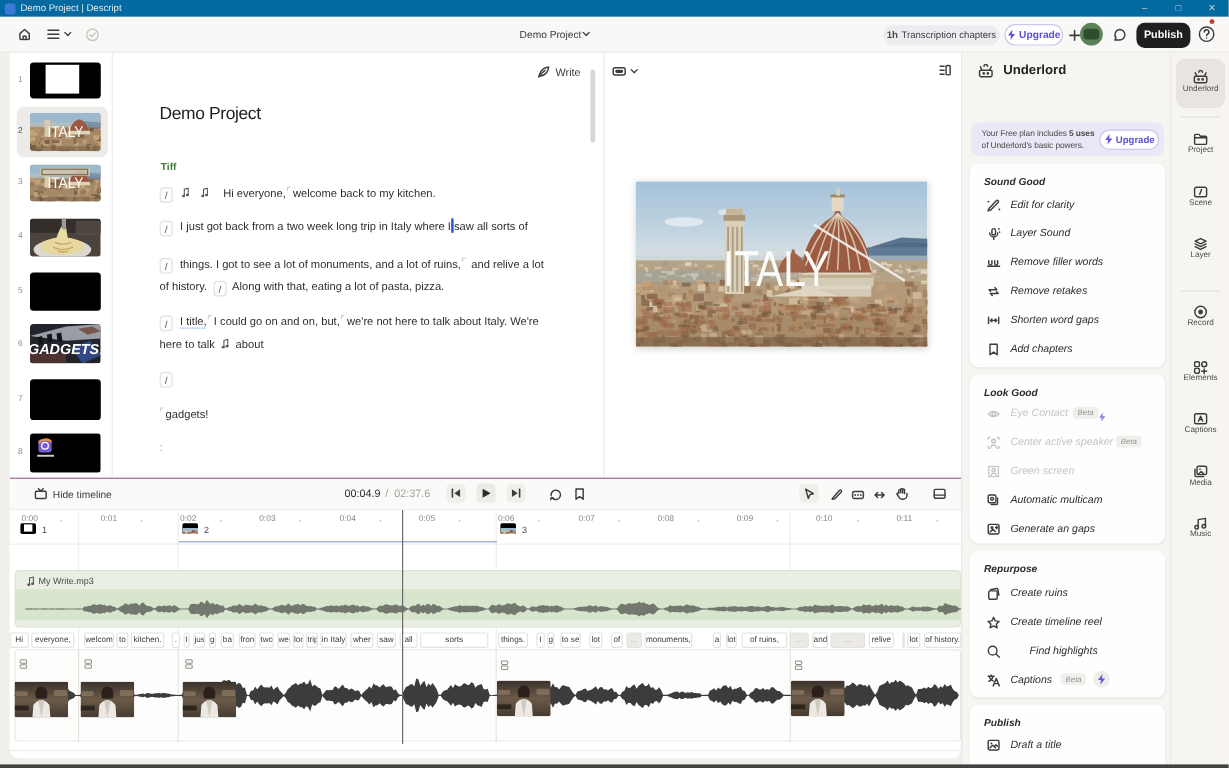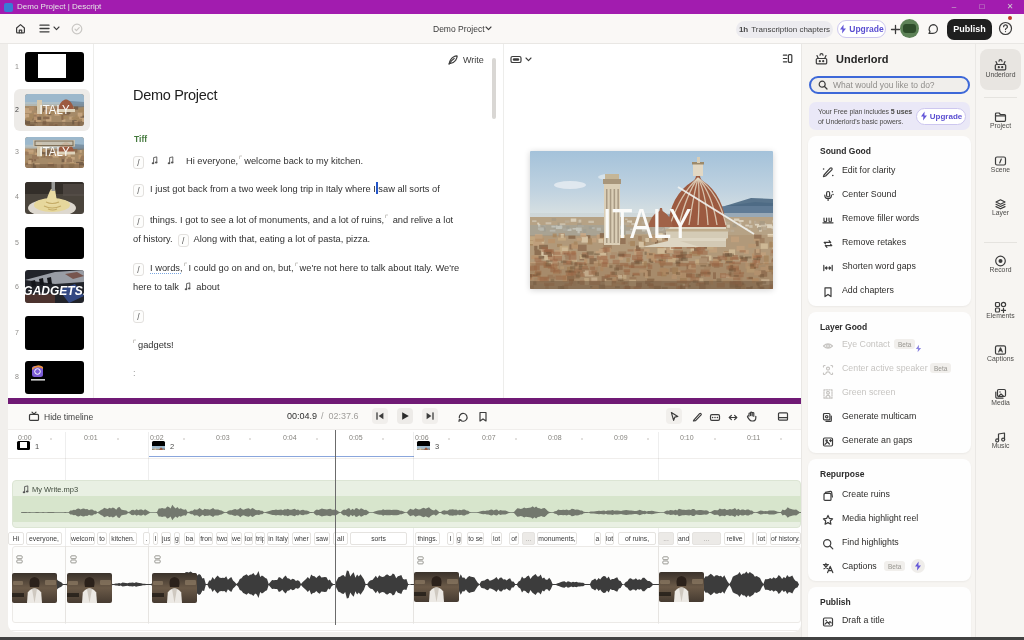--- a/index.html
+++ b/index.html
@@ -1,18 +1,18 @@
 <!DOCTYPE html>
 <html><head><meta charset="utf-8"><style>
 * { margin:0; padding:0; box-sizing:border-box; }
 html,body { width:1024px; height:640px; overflow:hidden; font-family:"Liberation Sans", sans-serif; }
 #app { position:relative; width:1024px; height:640px; background:#f1efec; }
 
 
-#titlebar { position:absolute; left:0; top:0; width:1024px; height:14px; background:#a21caf; }
+#titlebar { position:absolute; left:0; top:0; width:1024px; height:14px; background:#0369a1; }
 #titlebar .ticon { position:absolute; left:4px; top:2.5px; width:9px; height:9px; border-radius:2px; background:#3a7bd5; }
 #titlebar .ttext { position:absolute; left:17px; top:2px; font-size:8px; color:#e6e6e6; }
 .winbtn { position:absolute; top:0; height:14px; width:28px; color:#cfcfcf; font-size:8px; text-align:center; line-height:13px; }
 
 
 #toolbar { position:absolute; left:0; top:14px; width:1024px; height:30px; background:#faf8f6; border-bottom:1px solid #e9e7e4; }
 .tbico { position:absolute; top:0; display:flex; align-items:center; }
 #dp { position:absolute; left:433px; top:10px; font-size:8.5px; color:#3a3a3a; }
 .chip1h { position:absolute; left:736px; top:7px; width:97px; height:17px; background:#ecebef; border-radius:9px; display:flex; align-items:center; justify-content:center; gap:3px; }
 .chip1h span.t { font-size:8px; color:#3f3f3f; }
@@ -36,21 +36,21 @@
 .noteic { display:inline-block; vertical-align:-1px; }
 .gapm { display:inline-block; margin:0 1px; vertical-align:1px; }
 .cursor { display:inline-block; width:1.5px; height:12px; background:#2456c9; vertical-align:-2px; margin:0 0.5px; }
 .umark { text-decoration:underline dotted #7ba7e0 1px; text-underline-offset:2px; }
 .wr { position:absolute; left:439px; top:10px; display:flex; align-items:center; gap:4px; }
 .wr span { font-size:9px; color:#3c3c3c; }
 #scrollbar { position:absolute; left:484px; top:14px; width:4px; height:61px; background:#d9d7d4; border-radius:2px; }
 .video { position:absolute; left:521.5px; top:107px; width:243px; height:138px; box-shadow:0 1px 6px rgba(0,0,0,0.18); border-radius:1px; overflow:hidden; }
 
 
-#timeline { position:absolute; left:8px; top:398px; width:793px; height:234px; background:#fff; border-top:6px solid #701a75; border-radius:0 0 8px 8px; overflow:hidden; }
+#timeline { position:absolute; left:8px; top:398px; width:793px; height:234px; background:#fff; border-top:1px solid #701a75; border-radius:0 0 8px 8px; overflow:hidden; }
 #tbar { position:absolute; left:0; top:0; width:793px; height:26px; background:#fbfaf8; border-bottom:1px solid #f0eeec; }
 .tbtn { position:absolute; top:4px; width:16px; height:16px; border-radius:4px; display:flex; align-items:center; justify-content:center; }
 .ttime { position:absolute; top:7px; font-size:9px; }
 .rlab { position:absolute; top:30px; font-size:7px; color:#85837e; }
 .rtick { position:absolute; top:34px; width:2px; height:2px; border-radius:50%; background:#d8d6d3; }
 .scthumb { position:absolute; top:37px; width:13px; height:9px; border-radius:1.5px; overflow:hidden; background:#000; }
 .scnum { position:absolute; top:38px; font-size:7.5px; color:#4a4a48; }
 .bluesel { position:absolute; left:140.5px; top:51.5px; width:265px; height:1.5px; background:#8aa6dc; }
 .vline { position:absolute; top:28px; width:1px; height:192px; background:rgba(40,40,40,0.08); }
 #gtrack { position:absolute; left:4px; top:76px; width:789px; height:48px; background:#e9f0e3; border-radius:4px; border:1px solid #dce5d4; }
@@ -68,21 +68,21 @@
 
 #upanel { position:absolute; left:801px; top:44px; width:174px; height:593px; background:#f7f5f2; border-left:1px solid #e9e7e4; overflow:hidden; }
 .uhead { position:absolute; left:13px; top:9px; display:flex; align-items:center; gap:8px; }
 .uhead span { font-size:11px; font-weight:bold; color:#242424; }
 .usearch { position:absolute; left:7px; top:32px; width:161px; height:18px; border:2px solid #3d68d8; border-radius:9px; background:#f0eeeb; display:flex; align-items:center; padding-left:7px; gap:5px; }
 .usearch span { font-size:8.5px; color:#8f8d8a; }
 .uinfo { position:absolute; left:7px; top:58px; width:161px; height:28px; background:#eae8f7; border-radius:7px; }
 .uinfo .txt { position:absolute; left:9px; top:4.5px; width:104px; font-size:7px; letter-spacing:-0.1px; line-height:10px; color:#4c4b49; white-space:nowrap; }
 .upill { position:absolute; right:4px; top:5.5px; width:50px; height:17px; background:#fff; border:1px solid #cdc7ef; border-radius:9px; display:flex; align-items:center; justify-content:center; gap:2px; }
 .upill span { font-size:8px; color:#5b4fd1; font-weight:bold; }
-.ucard { position:absolute; left:6px; width:163px; background:#fefefe; border-radius:8px; box-shadow:0 1px 2px rgba(0,0,0,0.05); }
+.ucard { position:absolute; left:6px; width:163px; background:#fefefe; border-radius:8px; box-shadow:0 1px 2px rgba(0,0,0,0.05);font-style:italic; }
 .utitle { position:absolute; left:12px; top:10px; font-size:8.5px; font-weight:bold; color:#2b2b2b; }
 .uicon { position:absolute; width:12px; height:12px; }
 .ulab { position:absolute; font-size:8.8px; }
 .beta { position:absolute; font-size:6.5px; color:#96948f; background:#f1efec; border-radius:3px; padding:1.5px 4px; }
 .boltc { position:absolute; width:14px; height:14px; border-radius:50%; background:#efedea; display:flex; align-items:center; justify-content:center; }
 
 
 #rail { position:absolute; left:975px; top:44px; width:49px; height:593px; background:#f7f5f2; border-left:1px solid #eae8e5; }
 .railsel { position:absolute; left:4px; top:5px; width:41px; height:41px; background:#e8e5e1; border-radius:8px; }
 .ricon { position:absolute; left:18px; width:13px; height:12px; }
@@ -423,21 +423,21 @@
               <path d="M2.6 7.2 V1.6 L5.8 0.9 V6.4" stroke="#555" stroke-width="0.9" fill="none"></path>
               <ellipse cx="2" cy="7.3" rx="1.3" ry="1" fill="#555"></ellipse>
               <ellipse cx="5.2" cy="6.5" rx="1.3" ry="1" fill="#555"></ellipse>
             </svg></span></span><span style="margin-left:12px">Hi everyone,<span class="gapm"><svg width="4" height="8" viewBox="0 0 4 8" xmlns="http://www.w3.org/2000/svg">
               <path d="M0.5 1 L3 1 M0.5 1 L0.5 4" stroke="#c9c7c3" stroke-width="1" fill="none"></path>
             </svg></span>welcome back to my kitchen.</span></div>
 <div class="para" style="top:135.5px"><span class="chip">/</span><span style="margin-left:6px">I just got back from a two week long trip in Italy where I<span class="cursor"></span>saw all sorts of</span></div>
 <div class="para" style="top:166px"><span class="chip">/</span><span style="margin-left:6px">things. I got to see a lot of monuments, and a lot of ruins,<span class="gapm"><svg width="4" height="8" viewBox="0 0 4 8" xmlns="http://www.w3.org/2000/svg">
               <path d="M0.5 1 L3 1 M0.5 1 L0.5 4" stroke="#c9c7c3" stroke-width="1" fill="none"></path>
             </svg></span> and relive a lot<br>of history.&nbsp; <span class="chip">/</span>&nbsp; Along with that, eating a lot of pasta, pizza.</span></div>
-<div class="para" style="top:214px"><span class="chip">/</span><span style="margin-left:6px"><span class="umark">I words,</span><span class="gapm"><svg width="4" height="8" viewBox="0 0 4 8" xmlns="http://www.w3.org/2000/svg">
+<div class="para" style="top:214px"><span class="chip">/</span><span style="margin-left:6px"><span class="umark">I title,</span><span class="gapm"><svg width="4" height="8" viewBox="0 0 4 8" xmlns="http://www.w3.org/2000/svg">
               <path d="M0.5 1 L3 1 M0.5 1 L0.5 4" stroke="#c9c7c3" stroke-width="1" fill="none"></path>
             </svg></span>I could go on and on, but,<span class="gapm"><svg width="4" height="8" viewBox="0 0 4 8" xmlns="http://www.w3.org/2000/svg">
               <path d="M0.5 1 L3 1 M0.5 1 L0.5 4" stroke="#c9c7c3" stroke-width="1" fill="none"></path>
             </svg></span>we're not here to talk about Italy. We're<br>here to talk&nbsp; <span class="noteic"><svg width="7" height="9" viewBox="0 0 7 9" xmlns="http://www.w3.org/2000/svg">
               <path d="M2.6 7.2 V1.6 L5.8 0.9 V6.4" stroke="#555" stroke-width="0.9" fill="none"></path>
               <ellipse cx="2" cy="7.3" rx="1.3" ry="1" fill="#555"></ellipse>
               <ellipse cx="5.2" cy="6.5" rx="1.3" ry="1" fill="#555"></ellipse>
             </svg></span>&nbsp; about</span></div>
 <div class="para" style="top:262px"><span class="chip">/</span></div>
 <div class="para" style="top:291px"><span class="gapm" style="margin-left:0"><svg width="4" height="8" viewBox="0 0 4 8" xmlns="http://www.w3.org/2000/svg">
@@ -1673,27 +1673,20 @@
 <div id="upanel">
   <div class="uhead">
         <svg width="13" height="12" viewBox="0 0 13 12" fill="none" stroke="#3c3c3c" stroke-width="1.2" stroke-linecap="round" stroke-linejoin="round" xmlns="http://www.w3.org/2000/svg">
           <path d="M2.5 5.5 h8 a1.2 1.2 0 0 1 1.2 1.2 v3 a1.2 1.2 0 0 1 -1.2 1.2 h-8 a1.2 1.2 0 0 1 -1.2 -1.2 v-3 a1.2 1.2 0 0 1 1.2 -1.2 Z"></path>
           <path d="M3.2 5.2 L2 2.6 M9.8 5.2 L11 2.6 M5 2.2 a1.5 1.5 0 0 1 3 0"></path>
           <circle cx="4.8" cy="8.2" r="0.5" fill="#3c3c3c"></circle>
           <circle cx="8.2" cy="8.2" r="0.5" fill="#3c3c3c"></circle>
         </svg>
         <span>Underlord</span>
       </div>
-  <div class="usearch">
-        <svg width="10" height="10" viewBox="0 0 10 10" fill="none" stroke="#3c3c3c" stroke-width="1.2" stroke-linecap="round" stroke-linejoin="round" xmlns="http://www.w3.org/2000/svg">
-          <circle cx="4.2" cy="4.2" r="3"></circle>
-          <path d="M6.5 6.5 L9 9"></path>
-        </svg>
-        <span>What would you like to do?</span>
-      </div>
   <div class="uinfo">
     <div class="txt">Your Free plan includes <b>5 uses</b><br>of Underlord's basic powers.</div>
     <div class="upill">
           <svg width="8" height="10" viewBox="0 0 8 10" xmlns="http://www.w3.org/2000/svg">
             <path d="M4.6 0.6 L1 5.6 h2.4 L3 9.4 L7 4.4 H4.4 Z" fill="#6356d8"></path>
           </svg>
           <span>Upgrade</span>
         </div>
   </div>
   <div class="ucard" style="top:92px;height:170px">
@@ -1701,41 +1694,41 @@
         <div class="uicon" style="left:14px;top:28px"><svg width="12" height="12" viewBox="0 0 12 12" fill="none" stroke="#3c3c3c" stroke-width="1.2" stroke-linecap="round" stroke-linejoin="round" xmlns="http://www.w3.org/2000/svg">
             <path d="M2 10 L8.2 3.2 a1.1 1.1 0 0 1 1.6 1.6 L3.6 11 l-2.2 0.6 Z" transform="translate(0,-1)"></path>
             <path d="M1.6 3 l0.01 0 M10.8 9.5 l0.01 0" stroke-width="1.6"></path>
           </svg></div>
         <div class="ulab" style="left:34px;top:29px;color:#2e2d2b">Edit for clarity</div>
         <div class="uicon" style="left:14px;top:52px"><svg width="12" height="12" viewBox="0 0 12 12" fill="none" stroke="#3c3c3c" stroke-width="1.2" stroke-linecap="round" stroke-linejoin="round" xmlns="http://www.w3.org/2000/svg">
             <rect x="4.6" y="1.5" width="3" height="5.4" rx="1.5"></rect>
             <path d="M2.8 5.2 a3.3 3.3 0 0 0 6.6 0 M6.1 8.6 v1.9"></path>
             <path d="M10.4 1.8 l0.01 0 M11 4.4 l0.01 0" stroke-width="1.5"></path>
           </svg></div>
-        <div class="ulab" style="left:34px;top:53px;color:#2e2d2b">Center Sound</div>
+        <div class="ulab" style="left:34px;top:53px;color:#2e2d2b">Layer Sound</div>
         <div class="uicon" style="left:14px;top:76px"><svg width="12" height="12" viewBox="0 0 12 12" fill="none" stroke="#3c3c3c" stroke-width="1.2" stroke-linecap="round" stroke-linejoin="round" xmlns="http://www.w3.org/2000/svg">
             <path d="M2 4.2 v2.4 a1.3 1.3 0 0 0 2.6 0 v-2.4 M4.6 6.8 v-2.6 M7 4.2 v2.6 a1.2 1.2 0 0 0 2.4 0 v-2.6"></path>
             <path d="M1 8.8 h10" stroke-width="1.3"></path>
           </svg></div>
         <div class="ulab" style="left:34px;top:77px;color:#2e2d2b">Remove filler words</div>
         <div class="uicon" style="left:14px;top:100px"><svg width="12" height="12" viewBox="0 0 12 12" fill="none" stroke="#3c3c3c" stroke-width="1.2" stroke-linecap="round" stroke-linejoin="round" xmlns="http://www.w3.org/2000/svg">
             <path d="M2.2 4.4 h6.5 l-1.6 -1.7 M2.2 4.4 l1.3 1.4 M9.8 7.6 h-6.5 l1.6 1.7 M9.8 7.6 l-1.3 -1.4"></path>
           </svg></div>
         <div class="ulab" style="left:34px;top:101px;color:#2e2d2b">Remove retakes</div>
         <div class="uicon" style="left:14px;top:124px"><svg width="12" height="12" viewBox="0 0 12 12" fill="none" stroke="#3c3c3c" stroke-width="1.2" stroke-linecap="round" stroke-linejoin="round" xmlns="http://www.w3.org/2000/svg">
             <path d="M1.8 3.4 v5.2 M10.2 3.4 v5.2 M3.4 6 h5.2 M4.6 4.8 L3.4 6 l1.2 1.2 M7.4 4.8 L8.6 6 l-1.2 1.2"></path>
           </svg></div>
         <div class="ulab" style="left:34px;top:125px;color:#2e2d2b">Shorten word gaps</div>
         <div class="uicon" style="left:14px;top:148px"><svg width="12" height="12" viewBox="0 0 12 12" fill="none" stroke="#3c3c3c" stroke-width="1.2" stroke-linecap="round" stroke-linejoin="round" xmlns="http://www.w3.org/2000/svg">
             <path d="M3 1.8 h6 v8.8 l-3 -2.2 l-3 2.2 Z"></path>
           </svg></div>
         <div class="ulab" style="left:34px;top:149px;color:#2e2d2b">Add chapters</div>
       </div>
   <div class="ucard" style="top:268px;height:141px">
-        <div class="utitle">Layer Good</div>
+        <div class="utitle">Look Good</div>
         <div class="uicon" style="left:14px;top:26px"><svg width="12" height="12" viewBox="0 0 12 12" fill="none" stroke="#c6c4c1" stroke-width="1.2" stroke-linecap="round" stroke-linejoin="round" xmlns="http://www.w3.org/2000/svg">
             <path d="M1.5 6 Q6 1.8 10.5 6 Q6 10.2 1.5 6 Z"></path>
             <circle cx="6" cy="6" r="1.4"></circle>
           </svg></div>
         <div class="ulab" style="left:34px;top:27px;color:#c6c4c1">Eye Contact</div>
         <div class="beta" style="left:86px;top:27px">Beta</div>
         <div style="position:absolute;left:107px;top:27px"><svg width="7" height="9" viewBox="0 0 8 10" xmlns="http://www.w3.org/2000/svg">
             <path d="M4.6 0.6 L1 5.6 h2.4 L3 9.4 L7 4.4 H4.4 Z" fill="#8b84e0"></path>
           </svg></div>
         <div class="uicon" style="left:14px;top:50px"><svg width="12" height="12" viewBox="0 0 12 12" fill="none" stroke="#c6c4c1" stroke-width="1.2" stroke-linecap="round" stroke-linejoin="round" xmlns="http://www.w3.org/2000/svg">
@@ -1749,44 +1742,44 @@
             <path d="M2 1.8 h8 M2 10.2 h8 M2 1.8 v8.4 M10 1.8 v8.4" stroke-dasharray="1.2 1.2"></path>
             <circle cx="6" cy="4.8" r="1.4"></circle>
             <path d="M4 9.4 a2 2 0 0 1 4 0"></path>
           </svg></div>
         <div class="ulab" style="left:34px;top:75px;color:#c6c4c1">Green screen</div>
         <div class="uicon" style="left:14px;top:98px"><svg width="12" height="12" viewBox="0 0 12 12" fill="none" stroke="#3c3c3c" stroke-width="1.2" stroke-linecap="round" stroke-linejoin="round" xmlns="http://www.w3.org/2000/svg">
             <rect x="1.5" y="1.5" width="6.4" height="6.4" rx="1"></rect>
             <path d="M9.3 4 v4.4 a1 1 0 0 1 -1 1 H4"></path>
             <circle cx="4.7" cy="4.7" r="1.2"></circle>
           </svg></div>
-        <div class="ulab" style="left:34px;top:99px;color:#2e2d2b">Generate multicam</div>
+        <div class="ulab" style="left:34px;top:99px;color:#2e2d2b">Automatic multicam</div>
         <div class="uicon" style="left:14px;top:122px"><svg width="12" height="12" viewBox="0 0 12 12" fill="none" stroke="#3c3c3c" stroke-width="1.2" stroke-linecap="round" stroke-linejoin="round" xmlns="http://www.w3.org/2000/svg">
             <rect x="1.5" y="2" width="9" height="8" rx="1.2"></rect>
             <path d="M3 8.4 L5.4 6 L7.4 8 M8.6 3.6 v2 M7.6 4.6 h2"></path>
             <circle cx="4.6" cy="4.6" r="0.7"></circle>
           </svg></div>
         <div class="ulab" style="left:34px;top:123px;color:#2e2d2b">Generate an gaps</div>
       </div>
   <div class="ucard" style="top:415px;height:122px">
         <div class="utitle">Repurpose</div>
         <div class="uicon" style="left:14px;top:29px"><svg width="12" height="12" viewBox="0 0 12 12" fill="none" stroke="#3c3c3c" stroke-width="1.2" stroke-linecap="round" stroke-linejoin="round" xmlns="http://www.w3.org/2000/svg">
             <path d="M3.4 2.4 L8.4 1.4 a1 1 0 0 1 1.2 0.8 L10.4 7"></path>
             <rect x="2" y="3.4" width="7" height="7" rx="1"></rect>
           </svg></div>
         <div class="ulab" style="left:34px;top:30px;color:#2e2d2b">Create ruins</div>
         <div class="uicon" style="left:14px;top:53px"><svg width="12" height="12" viewBox="0 0 12 12" fill="none" stroke="#3c3c3c" stroke-width="1.2" stroke-linecap="round" stroke-linejoin="round" xmlns="http://www.w3.org/2000/svg">
             <path d="M6 1.4 L7.4 4.4 L10.6 4.8 L8.3 7 L8.9 10.2 L6 8.6 L3.1 10.2 L3.7 7 L1.4 4.8 L4.6 4.4 Z"></path>
           </svg></div>
-        <div class="ulab" style="left:34px;top:54px;color:#2e2d2b">Media highlight reel</div>
+        <div class="ulab" style="left:34px;top:54px;color:#2e2d2b">Create timeline reel</div>
         <div class="uicon" style="left:14px;top:77px"><svg width="12" height="12" viewBox="0 0 12 12" fill="none" stroke="#3c3c3c" stroke-width="1.2" stroke-linecap="round" stroke-linejoin="round" xmlns="http://www.w3.org/2000/svg">
             <circle cx="5.2" cy="5.2" r="3.6"></circle>
             <path d="M8 8 L10.8 10.8"></path>
           </svg></div>
-        <div class="ulab" style="left:34px;top:78px;color:#2e2d2b">Find highlights</div>
+        <div class="ulab" style="left:50px;top:78px;color:#2e2d2b">Find highlights</div>
         <div class="uicon" style="left:14px;top:101px"><svg width="12" height="12" viewBox="0 0 12 12" fill="none" stroke="#3c3c3c" stroke-width="1.2" stroke-linecap="round" stroke-linejoin="round" xmlns="http://www.w3.org/2000/svg">
             <path d="M1.4 2.6 h5 M3.9 1.4 v1.2 M5.6 2.6 Q5 5.4 2 6.8 M2.6 3.6 Q3.6 5.8 5.8 6.6"></path>
             <path d="M5.6 10.6 L8.2 4.4 L10.8 10.6 M6.5 8.7 h3.4"></path>
           </svg></div>
         <div class="ulab" style="left:34px;top:102px;color:#2e2d2b">Captions</div>
         <div class="beta" style="left:76px;top:102px">Beta</div>
         <div class="boltc" style="left:103px;top:100px">
           <svg width="8" height="10" viewBox="0 0 8 10" xmlns="http://www.w3.org/2000/svg">
             <path d="M4.6 0.6 L1 5.6 h2.4 L3 9.4 L7 4.4 H4.4 Z" fill="#6356d8"></path>
           </svg>

